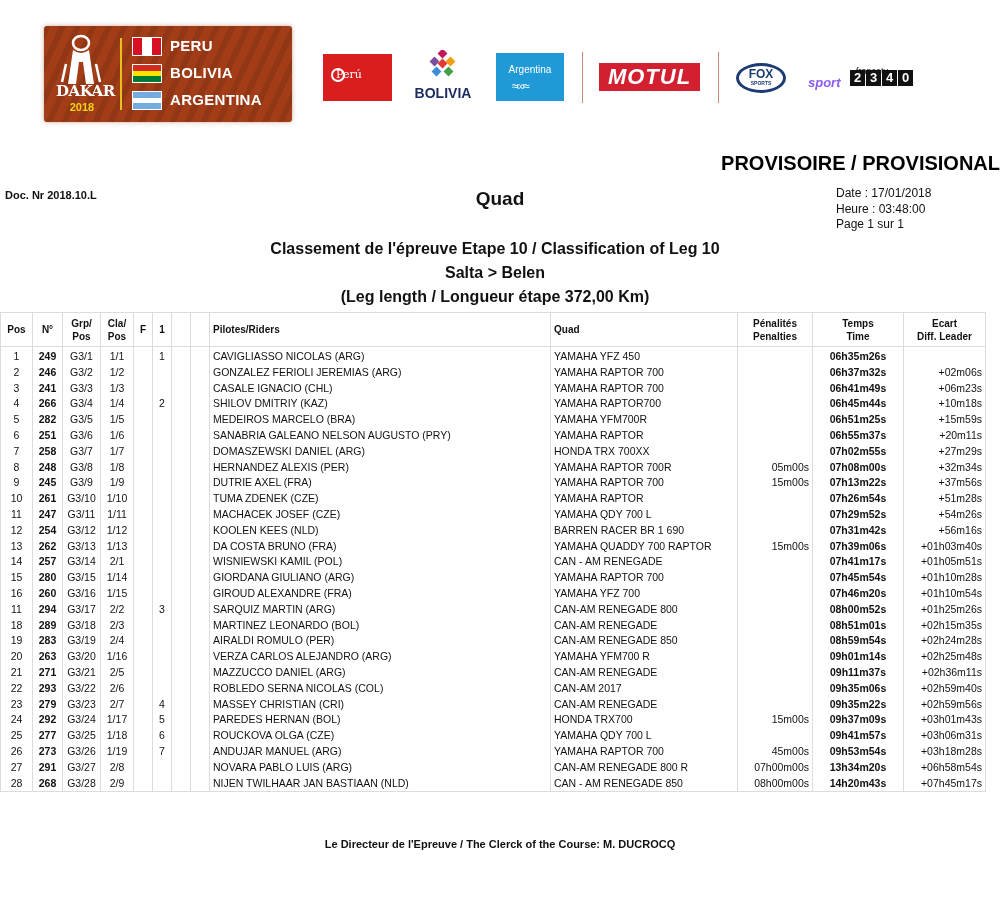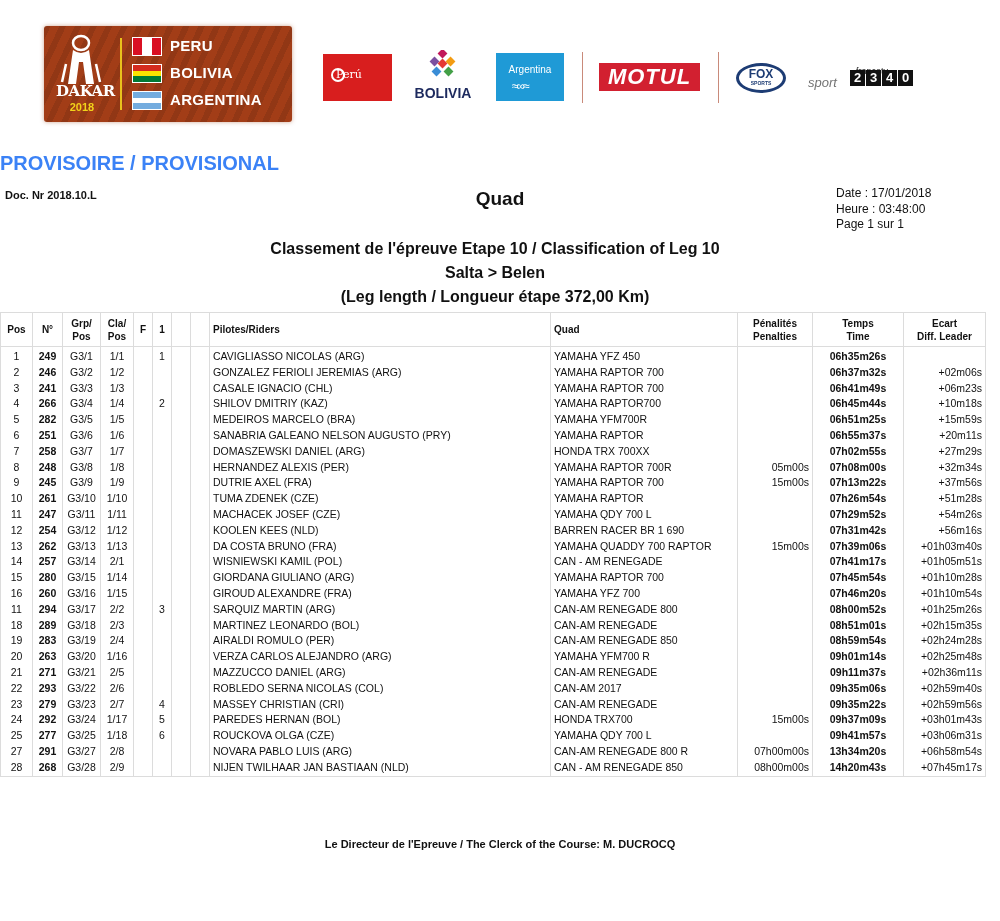--- a/index.html
+++ b/index.html
@@ -29,26 +29,26 @@
   .arg-logo { position:absolute; left:496px; top:53px; width:68px; height:48px; background:#1f9ad6; color:#fff; }
   .arg-logo .txt { position:absolute; left:0; top:11px; width:68px; text-align:center; font-size:10px; }
   .arg-logo .wave { position:absolute; left:16px; top:26px; font-size:12px; letter-spacing:-2px; }
   .sep { position:absolute; top:52px; width:1px; height:51px; background:#c98a7a; }
   .motul { position:absolute; left:599px; top:63px; width:101px; height:28px; background:#d22030; color:#fff; font-weight:bold; font-style:italic; font-size:22px; text-align:center; line-height:28px; letter-spacing:1px; }
   .fox { position:absolute; left:736px; top:63px; width:50px; height:30px; border:3px solid #1d3c74; border-radius:50%; box-sizing:border-box; text-align:center; color:#1d3c74; }
   .fox .f1 { font-weight:bold; font-size:12px; line-height:12px; margin-top:2px; }
   .fox .f2 { font-size:5px; font-weight:bold; }
   .ftv { position:absolute; left:808px; top:66px; width:100px; height:26px; }
   .ftv .a { position:absolute; left:0; top:0; font-size:9px; color:#222;padding-left:48px; }
-  .ftv .b { position:absolute; left:0; top:9px; font-size:13px; color:#737373; font-weight:normal; font-style:italic; }
+  .ftv .b { position:absolute; left:0; top:9px; font-size:13px; color:#8b5cf6; font-weight:bold; font-style:italic; }
   .ftv .nums { position:absolute; left:42px; top:4px; display:flex; gap:1px; }
   .ftv .nums span { width:15px; height:16px; background:#111; color:#fff; font-weight:bold; font-size:13px; text-align:center; line-height:16px; }
 
   
-  .provisional { position:absolute; left:0; width:1000px; top:152px; text-align:left; color:#3b82f6; font-weight:bold; font-size:20px; }
+  .provisional { position:absolute; left:0; width:1000px; top:152px; text-align:right; color:#000000; font-weight:bold; font-size:20px; }
   .docnr { position:absolute; left:5px; top:189px; font-size:11px; font-weight:bold; }
   .category { position:absolute; left:0; width:1000px; top:188px; text-align:center; font-size:19px; font-weight:bold; }
   .meta { position:absolute; left:836px; top:186px; font-size:12px; line-height:15.5px; }
   .title1 { position:absolute; left:0; width:990px; top:240px; text-align:center; font-weight:bold; font-size:16px; }
   .title2 { position:absolute; left:0; width:990px; top:264px; text-align:center; font-weight:bold; font-size:16px; }
   .title3 { position:absolute; left:0; width:990px; top:288px; text-align:center; font-weight:bold; font-size:16px; }
 
   
   table.results { position:absolute; left:0; top:312px; border-collapse:collapse; table-layout:fixed; width:985px; font-size:10.5px; }
   table.results th, table.results td { border-left:1px solid #dcdcdc; border-right:1px solid #dcdcdc; padding:0 3px; white-space:nowrap; overflow:hidden; }
@@ -543,20 +543,35 @@
         <td class="c">6</td>
         <td class="c"></td>
         <td class="c"></td>
         <td class="l">ROUCKOVA OLGA (CZE)</td>
         <td class="l">YAMAHA QDY 700 L</td>
         <td class="r"></td>
         <td class="c b">09h41m57s</td>
         <td class="r">+03h06m31s</td>
       </tr>
       <tr>
+        <td class="c">26</td>
+        <td class="c b">273</td>
+        <td class="c">G3/26</td>
+        <td class="c">1/19</td>
+        <td class="c"></td>
+        <td class="c">7</td>
+        <td class="c"></td>
+        <td class="c"></td>
+        <td class="l">ANDUJAR MANUEL (ARG)</td>
+        <td class="l">YAMAHA RAPTOR 700</td>
+        <td class="r">45m00s</td>
+        <td class="c b">09h53m54s</td>
+        <td class="r">+03h18m28s</td>
+      </tr>
+      <tr>
         <td class="c">27</td>
         <td class="c b">291</td>
         <td class="c">G3/27</td>
         <td class="c">2/8</td>
         <td class="c"></td>
         <td class="c"></td>
         <td class="c"></td>
         <td class="c"></td>
         <td class="l">NOVARA PABLO LUIS (ARG)</td>
         <td class="l">CAN-AM RENEGADE 800  R</td>

